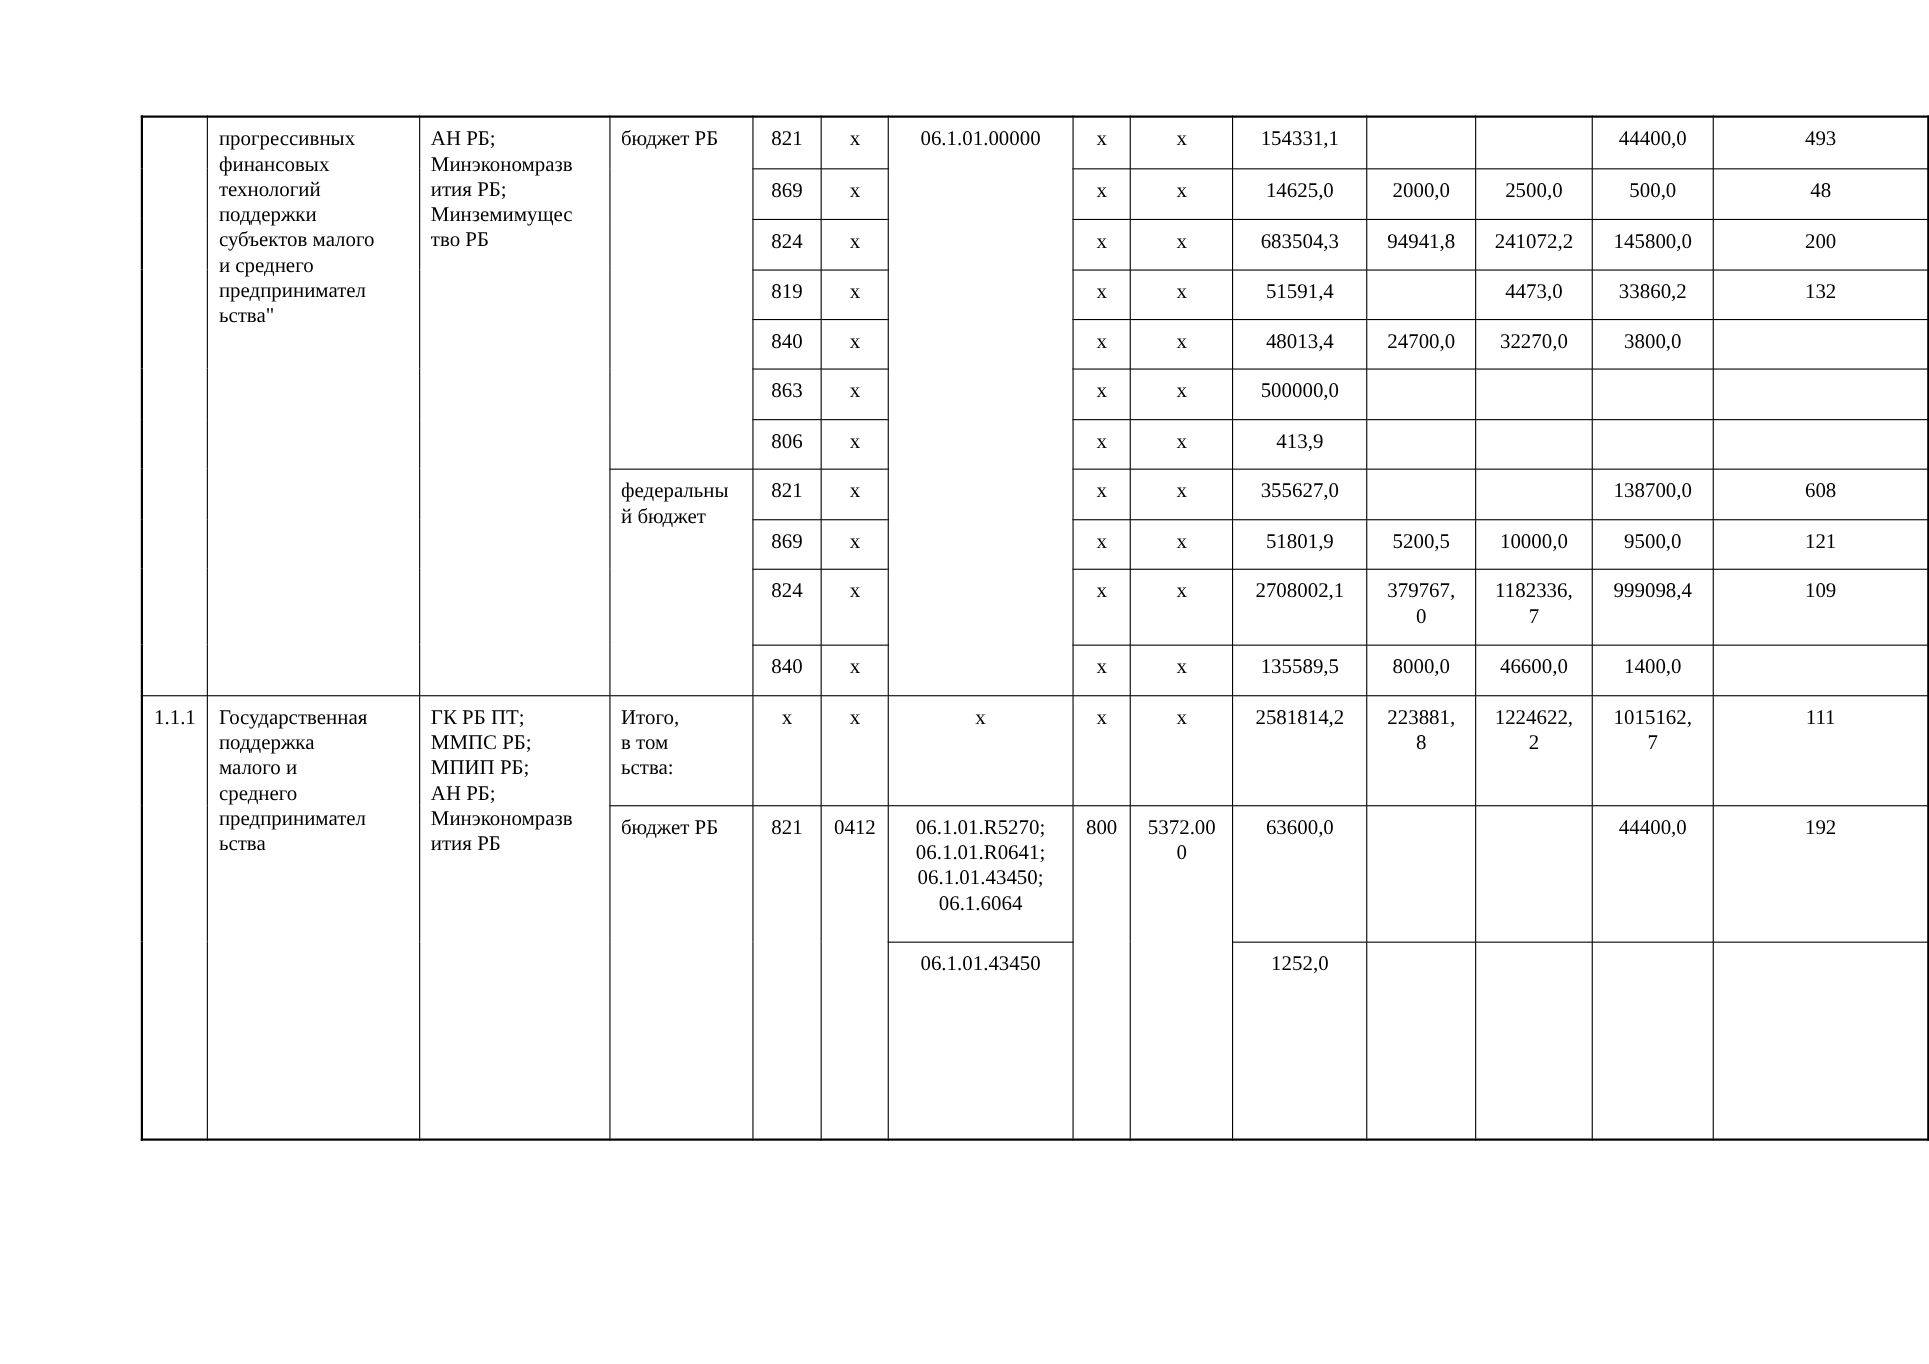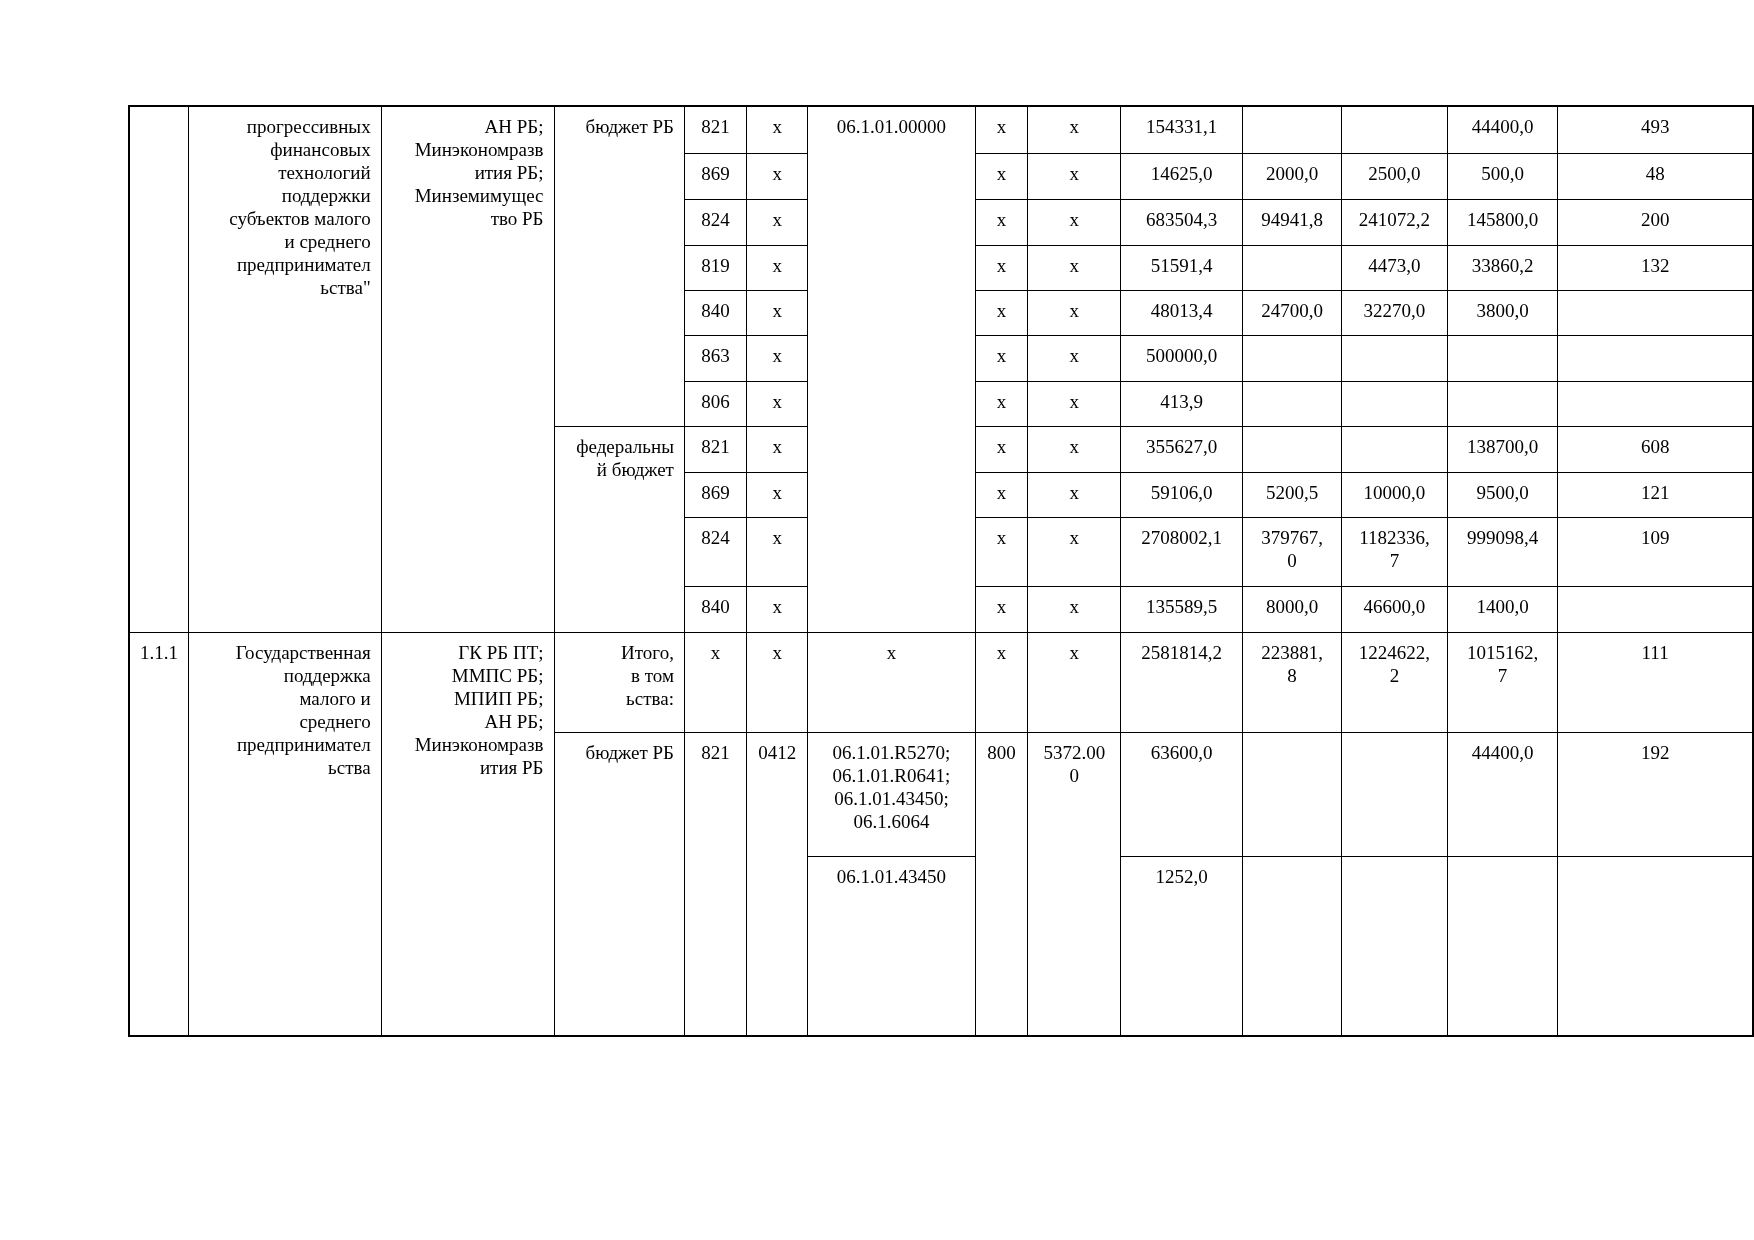--- a/index.html
+++ b/index.html
@@ -25,21 +25,21 @@
   table.budget td {
     border: 1px solid #000;
     vertical-align: top;
     padding: 8px 10px;
     font-size: 19px;
     line-height: 23px;
     white-space: pre-line;
     overflow: hidden;
   }
   td.c  { text-align: center; }
-  td.tl { text-align: right; font-family: Liberation Serif, serif; }
+  td.tl { text-align: left; font-family: Liberation Serif, serif; }
   td.frag { text-align: center; padding-left: 10px; }
   tr.r47  { height: 47px; }
   tr.r46  { height: 46px; }
   tr.r45  { height: 45px; }
   tr.r69  { height: 69px; }
   tr.r100 { height: 100px; }
   tr.r124 { height: 124px; }
   tr.r180 { height: 180px; }
 </style>
 </head>
@@ -177,21 +177,21 @@
         <td class="c"></td>
         <td class="c">138700,0</td>
         <td class="frag">608</td>
       </tr>
 
       <tr class="r45">
         <td class="c">869</td>
         <td class="c">х</td>
         <td class="c">х</td>
         <td class="c">х</td>
-        <td class="c">59106,0</td>
+        <td class="c">51801,9</td>
         <td class="c">5200,5</td>
         <td class="c">10000,0</td>
         <td class="c">9500,0</td>
         <td class="frag">121</td>
       </tr>
 
       <tr class="r69">
         <td class="c">824</td>
         <td class="c">х</td>
         <td class="c">х</td>

